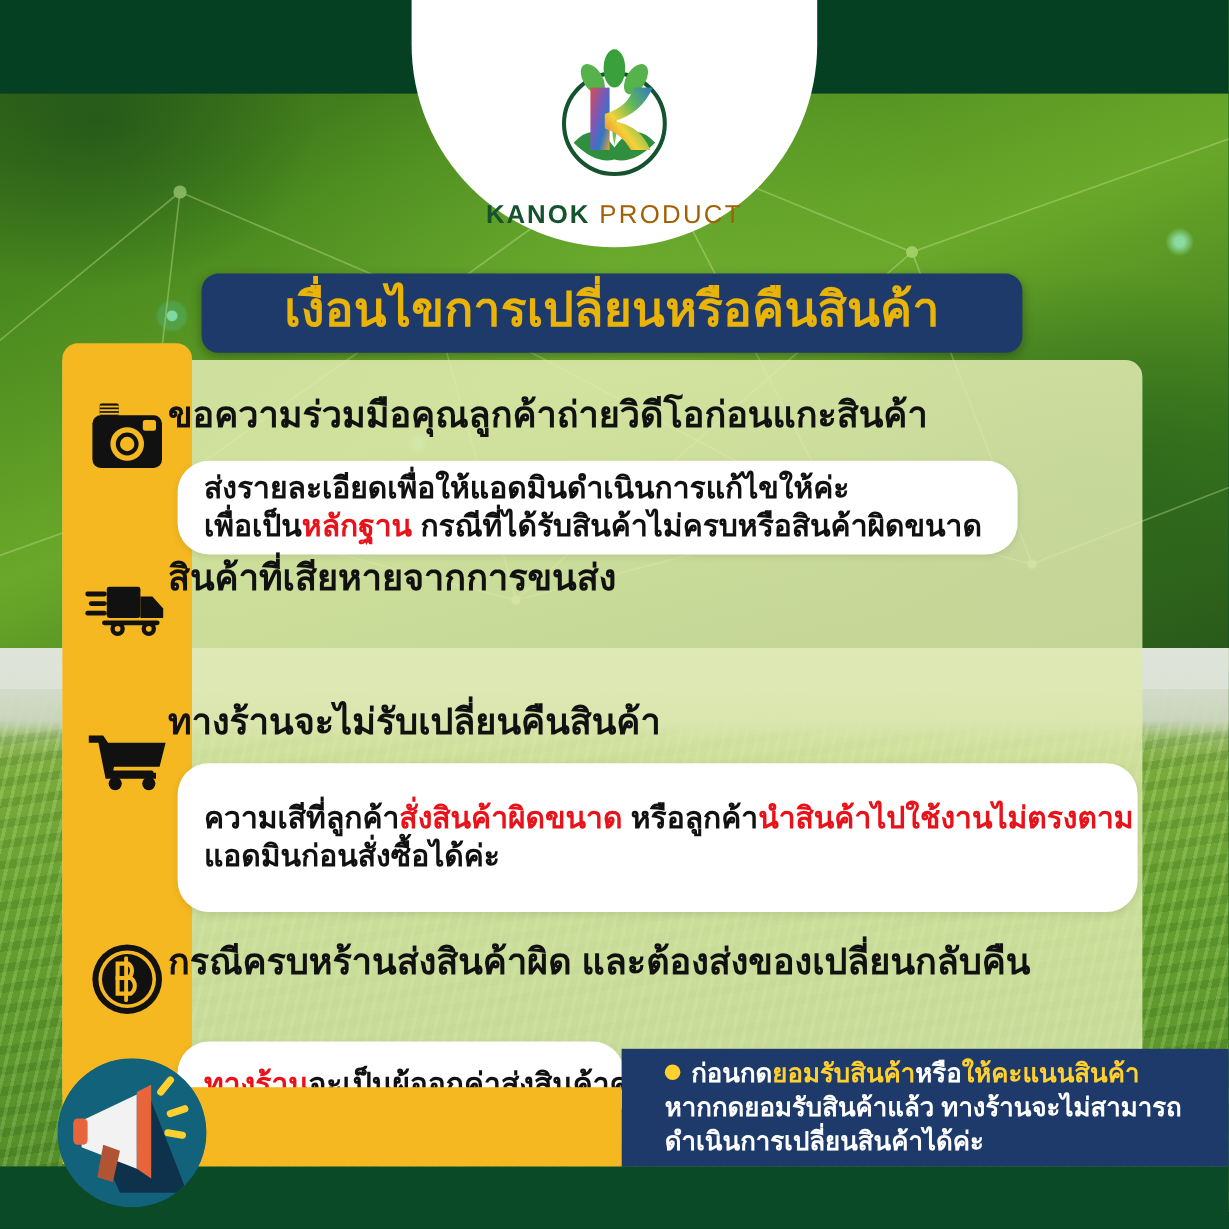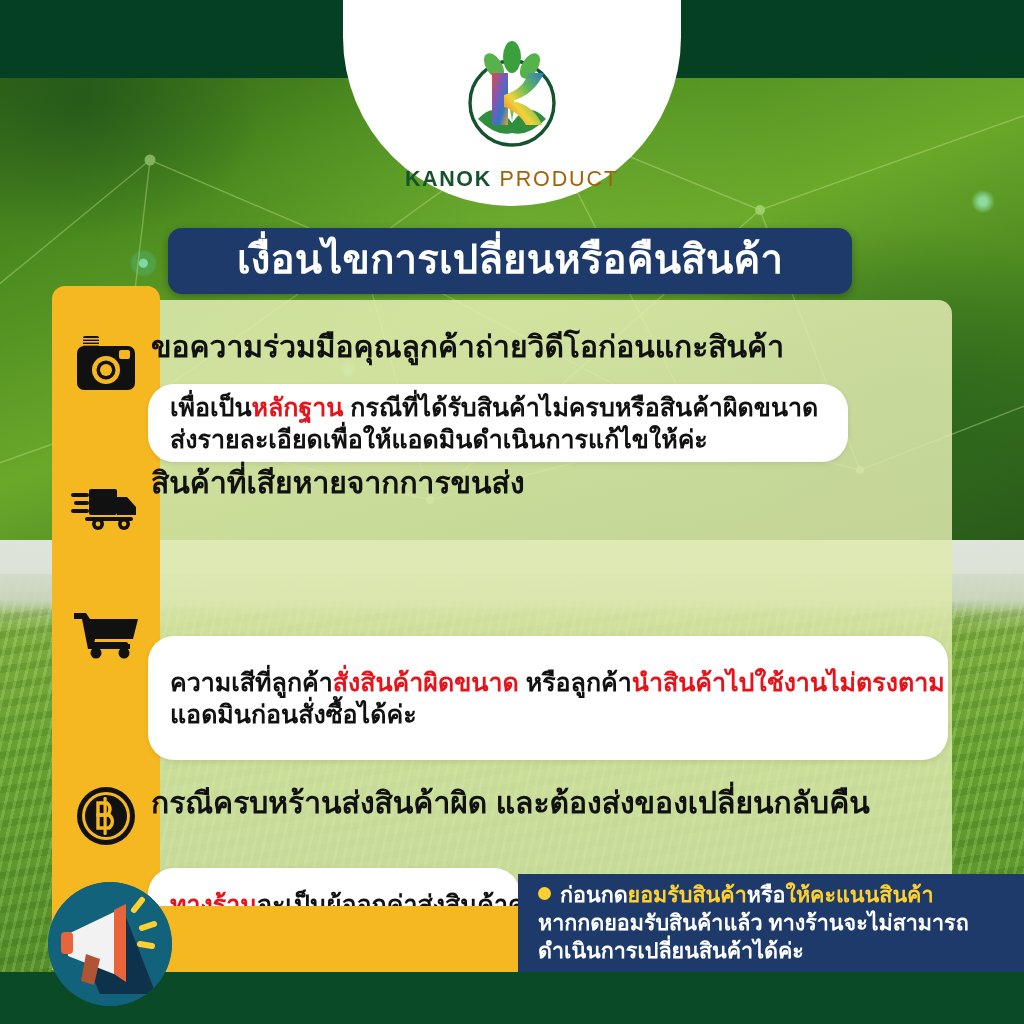--- a/index.html
+++ b/index.html
@@ -61,21 +61,21 @@
   .logo-word .lw2{ font-weight:normal; letter-spacing:1.9px; color:#a16207; }
 
   
   .title-banner{
     position:absolute; left:168px; top:228px; width:684px; height:66px;
     background:#1d3a6b; border-radius:14px;
     display:flex; align-items:center; justify-content:center;
     box-shadow:0 3px 9px rgba(0,0,0,.3);
   }
   .title-banner .t{
-    color:#ffffff; font-size:40px; font-weight:bold; line-height:1;
+    color:#eab308; font-size:40px; font-weight:bold; line-height:1;
     letter-spacing:.2px; white-space:nowrap; transform:translateY(-2px);
   }
 
   
   .panel{
     position:absolute; left:52px; top:300px; width:900px; height:612px;
     background:linear-gradient(180deg, rgba(226,236,178,.86) 0%, rgba(222,233,172,.84) 55%, rgba(226,237,182,.80) 100%);
     border-radius:0 14px 14px 0;
   }
   
@@ -85,21 +85,21 @@
   }
   .rail-icon{
     position:absolute; left:52px; width:108px; height:92px;
     display:flex; align-items:center; justify-content:center;
   }
   .rail-icon svg{ display:block; }
 
   
   .h-row{ position:absolute; left:140px; }
   .h-row .htext{
-    color:#111; font-size:30px; font-weight:bold; line-height:1.1; white-space:nowrap;margin-left:11px;
+    color:#111; font-size:30px; font-weight:bold; line-height:1.1; white-space:nowrap;
   }
 
   
   .bubble{
     position:absolute; background:#fff; border-radius:26px;
     box-shadow:0 2px 5px rgba(60,70,40,.12);
     display:flex; flex-direction:column; justify-content:center;
   }
   .bubble p{
     color:#111; font-size:25px; font-weight:bold; line-height:1.30;
@@ -119,21 +119,21 @@
       0 -1.8px 0 #fff, 0 1.8px 0 #fff, -1.8px 0 0 #fff, 1.8px 0 0 #fff;
   }
   .mega{
     position:absolute; left:48px; top:882px; width:124px; height:124px;
     border-radius:50%; background:#12627c; overflow:hidden;
   }
 
   
   .foot-blue{
     position:absolute; left:518px; top:874px; width:506px; height:98px;
-    background:#1d3a6b; padding:8px 0 0 20px;
+    background:#1d3a6b; padding:8px 0 0 36px;
   }
   .foot-blue p{
     color:#fff; font-size:21.5px; font-weight:bold; line-height:1.30; white-space:nowrap;
   }
   .yhl{ color:#ffd02e; }
   .bullet-dot{
     display:inline-block; width:13px; height:13px; border-radius:50%;
     background:#ffd02e; margin-right:9px; vertical-align:2px;
   }
 </style>
@@ -253,28 +253,31 @@
           <path d="M22 17 h9 a7.5 7.5 0 0 1 0 12 h-9Z" fill="none" stroke="#f6b821" stroke-width="3.4"></path>
           <path d="M22 29 h11 a8 8 0 0 1 0 13 h-11Z" fill="none" stroke="#f6b821" stroke-width="3.4"></path>
         </g>
       </svg>
   </div>
 
   <div class="h-row" style="top:330px">
     <div class="htext">ขอความร่วมมือคุณลูกค้าถ่ายวิดีโอก่อนแกะสินค้า</div>
   </div>
   <div class="bubble" style="left:148px; top:384px; width:700px; height:78px">
+    <p><span>ส่งรายละเอียดเพื่อให้แอดมินดำเนินการแก้ไขให้ค่ะ</span></p>
     <p><span>เพื่อเป็น</span><span class="hl">หลักฐาน</span><span> กรณีที่ได้รับสินค้าไม่ครบหรือสินค้าผิดขนาด</span></p>
-    <p><span>ส่งรายละเอียดเพื่อให้แอดมินดำเนินการแก้ไขให้ค่ะ</span></p>
   </div>
 
   <div class="h-row" style="top:466px">
     <div class="htext">สินค้าที่เสียหายจากการขนส่ง</div>
   </div>
 
+  <div class="h-row" style="top:586px">
+    <div class="htext">ทางร้านจะไม่รับเปลี่ยนคืนสินค้า</div>
+  </div>
   <div class="bubble" style="left:148px; top:636px; width:800px; height:124px">
     <p><span>ความเสีที่ลูกค้า</span><span class="hl">สั่งสินค้าผิดขนาด</span><span> หรือลูกค้า</span><span class="hl">นำสินค้าไปใช้งานไม่ตรงตาม</span></p>
     <p><span>แอดมินก่อนสั่งซื้อได้ค่ะ</span></p>
   </div>
 
   <div class="h-row" style="top:786px">
     <div class="htext">กรณีครบหร้านส่งสินค้าผิด และต้องส่งของเปลี่ยนกลับคืน</div>
   </div>
   <div class="bubble" style="left:148px; top:868px; width:372px; height:72px">
     <p><span class="hl">ทางร้าน</span><span>จะเป็นผู้ออกค่าส่งสินค้าค่ะ</span></p>

